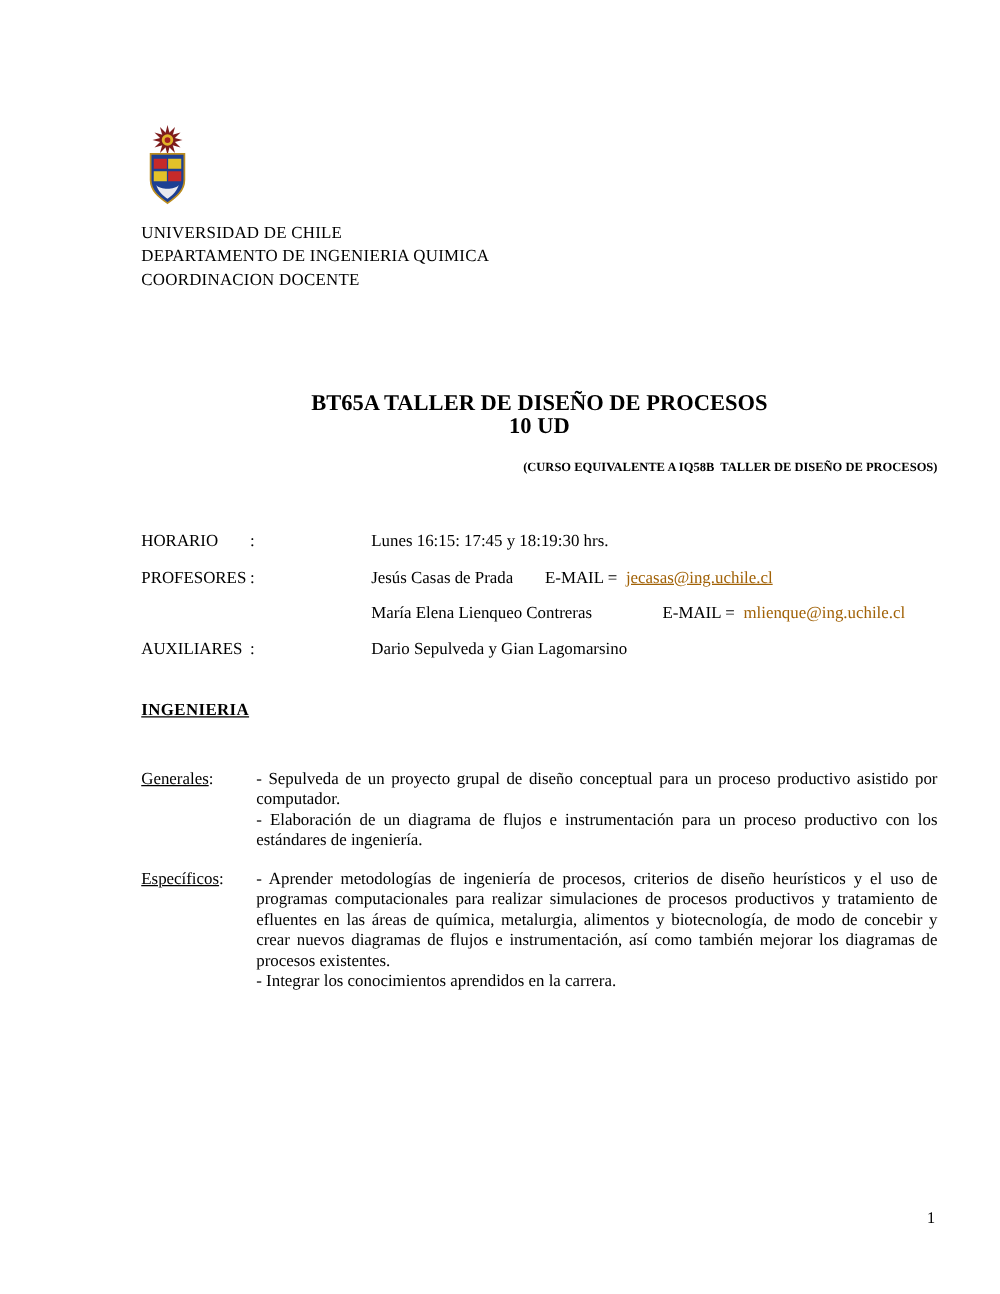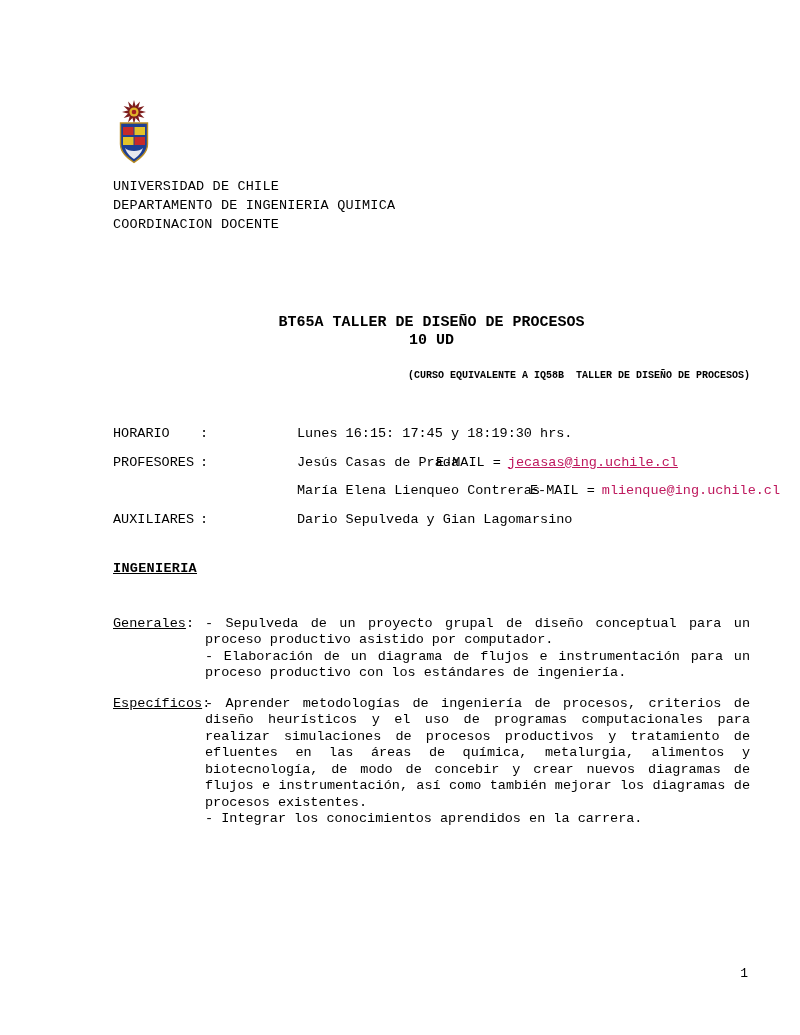--- a/index.html
+++ b/index.html
@@ -10,47 +10,46 @@
   }
   .page {
     position: relative;
     width: 800px;
     height: 1035px;
     background: #fff;
     padding: 100px 50px 0 113px;
     font-size: 13.5px;
     line-height: 16.5px;
     overflow: hidden;
-    font-family: Liberation Mono, monospace;
   }
   .logo { margin-bottom: 5px; }
   .letterhead-line { font-size: 13.5px; line-height: 19px; letter-spacing: 0.2px; }
 
   .title-block {
     margin-top: 80px;
     text-align: center;
     font-weight: bold;
-    font-size: 15px;
+    font-size: 18px;
     line-height: 18px;
   }
   .equivalence {
     margin-top: 18px;
     text-align: right;
     font-weight: bold;
     font-size: 10px;
     white-space: pre-wrap;
   }
 
   .info { margin-top: 42px; }
   .info-row { display: grid; grid-template-columns: 87px 97px 1fr; line-height: 16.5px; margin-top: 12px; }
   .info-row .value { white-space: nowrap; }
   .pname1 { display: inline-block; width: 139px; }
   .pname2 { display: inline-block; width: 233px; }
   .email-label { margin-right: 7px; }
-  .email { color: #be185d; text-decoration: underline; }
+  .email { color: #a16207; text-decoration: underline; }
 
   .objetivos-heading {
     margin-top: 33px;
     font-weight: bold;
     text-decoration: underline;
     letter-spacing: 0.3px;
   }
 
   .obj-section { display: grid; grid-template-columns: 92px 1fr; }
   .obj-generales { margin-top: 38px; }

